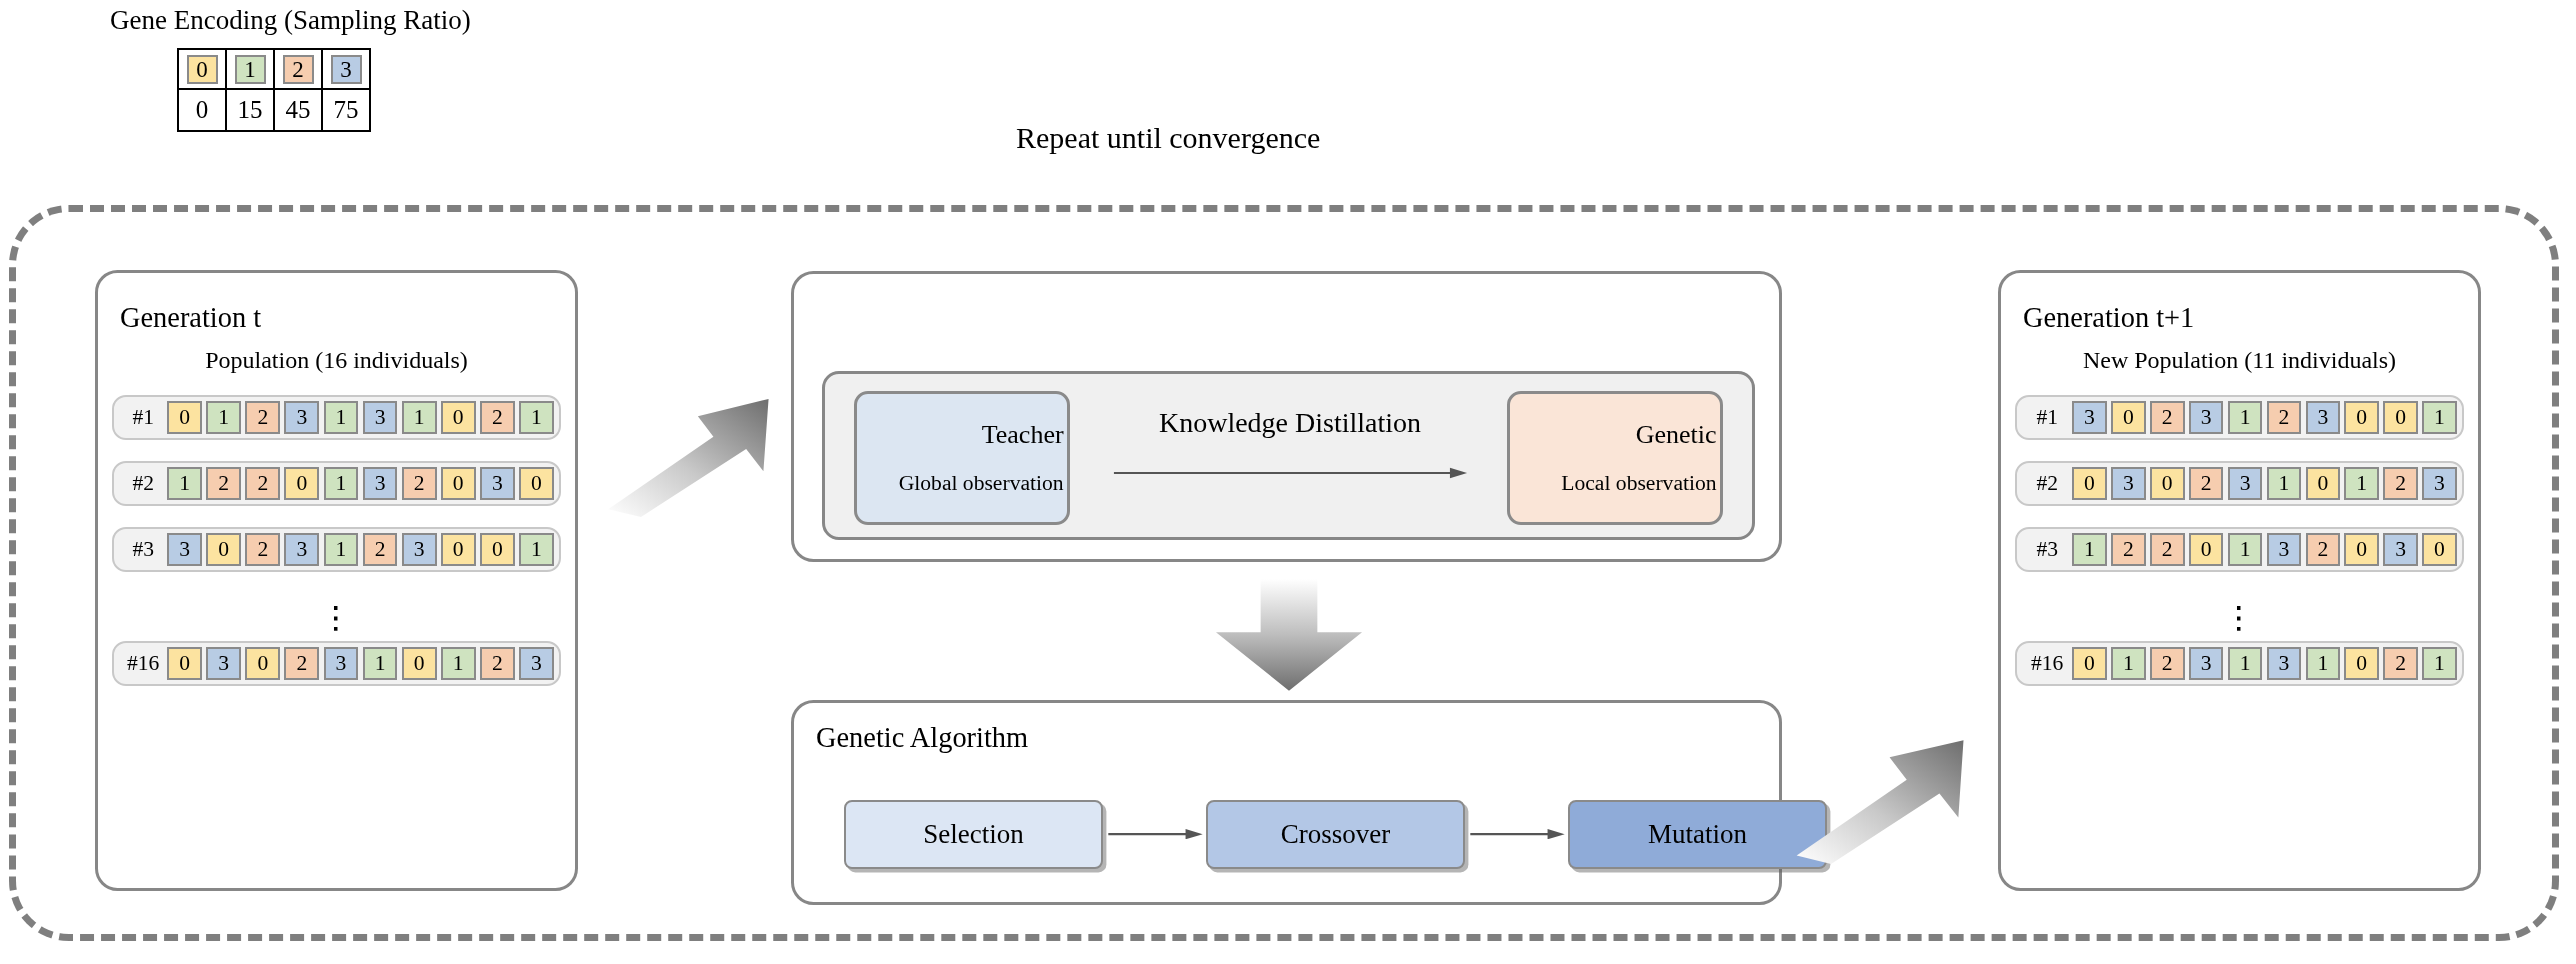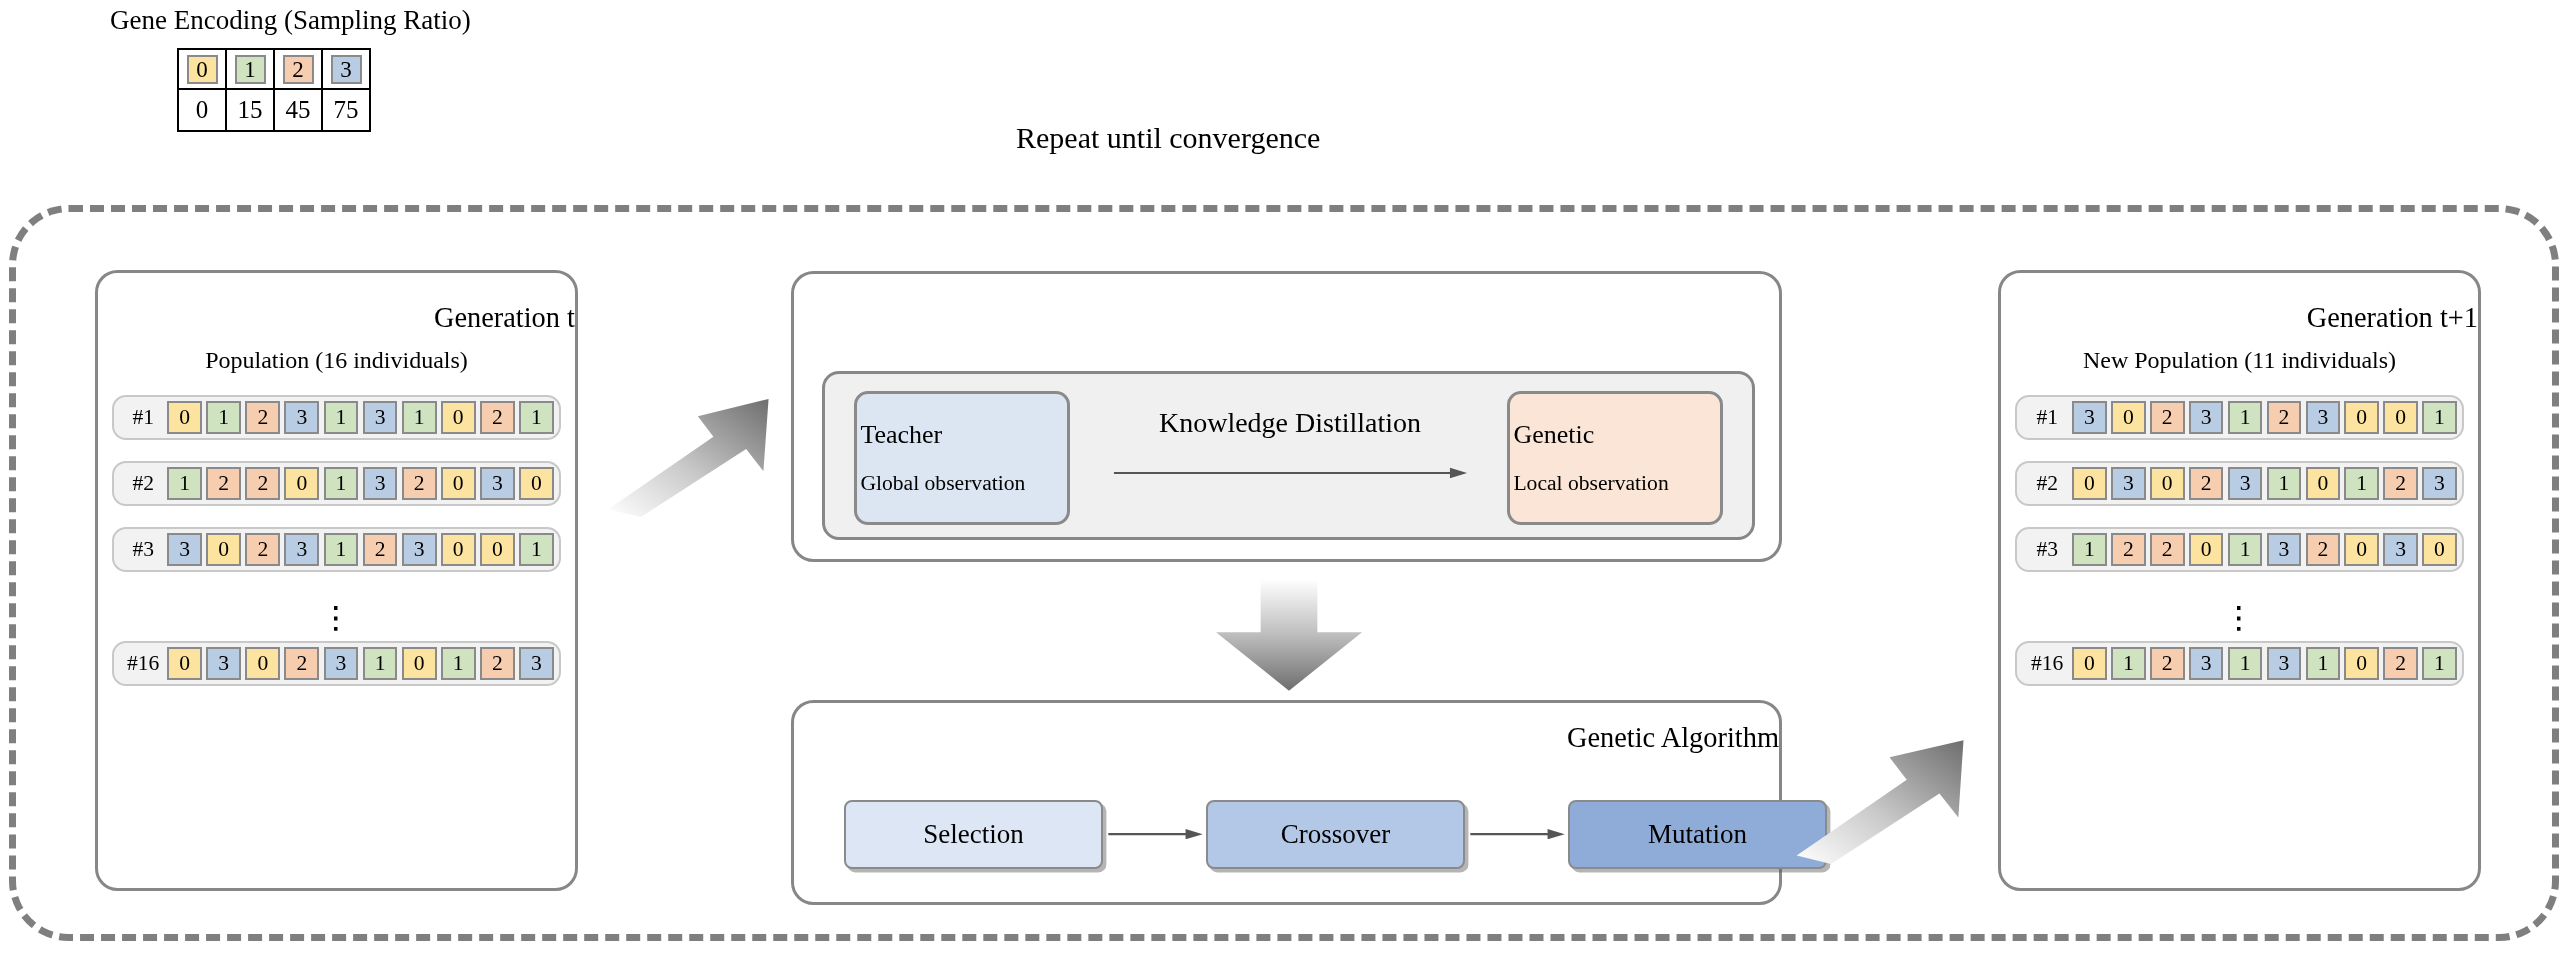--- a/index.html
+++ b/index.html
@@ -25,21 +25,21 @@
 
   
   #loop-title{left:1016px;top:121px;font-size:30px;white-space:nowrap;}
 
   
   #loop-container{left:8.6px;top:205px;width:2550px;height:736px;
       border:7.8px dashed #7f7f7f;border-radius:60px;box-sizing:border-box;}
 
   
   .panel{border:3.4px solid #878787;border-radius:22.4px;background:#fff;box-sizing:border-box;}
-  .panel-title{text-align:right;font-size:28.4px;}
+  .panel-title{text-align:left;font-size:28.4px;padding-left:22px;}
   .panel-sub{text-align:center;font-size:24px;}
 
   
   #gen-t-panel{left:95px;top:270px;width:483px;height:621px;}
   #gen-next-panel{left:1998px;top:270px;width:483px;height:621px;}
   .gen-title{margin-top:29px;}
   .gen-sub{margin-top:13px;}
   .rows{margin-top:21px;padding:0 14px;}
   .indiv-row{display:flex;align-items:center;background:#f2f2f2;border:2.6px solid #c8c8c8;
              border-radius:14px;height:45px;margin-bottom:21px;padding:0 5.2px;box-sizing:border-box;}
@@ -52,21 +52,21 @@
          height:48px;display:flex;align-items:center;justify-content:center;}
   .vdots span{display:block;transform:scaleY(0.9);}
 
   
   #fitness-panel{left:791px;top:271px;width:991px;height:291px;}
   .fitness-title{margin-top:22.4px;}
   #kd-box{position:absolute;left:28px;top:97px;width:933px;height:169px;
           background:#f0f0f0;border:3.4px solid #878787;border-radius:17px;box-sizing:border-box;}
   .tsbox{position:absolute;top:17px;width:216px;height:134px;border:3.4px solid #8a8a8a;
          border-radius:14px;box-sizing:border-box;display:flex;flex-direction:column;
-         align-items:flex-start;justify-content:space-around;padding:15.5px 3.4px;}
+         align-items:flex-end;justify-content:space-around;padding:15.5px 3.4px;}
   #teacher-box{left:29px;background:#dce6f2;}
   #student-box{right:29px;background:#fae5d7;}
   .ts-name{font-size:26px;}
   .ts-obs{font-size:21.6px;}
   #kd-label{position:absolute;left:284px;top:33px;width:362px;text-align:center;font-size:28px;}
   #kd-arrow{position:absolute;left:288px;top:93px;width:355px;height:12px;}
 
   
   #ga-panel{left:791px;top:700px;width:991px;height:205px;}
   .ga-title{margin-top:19px;}

